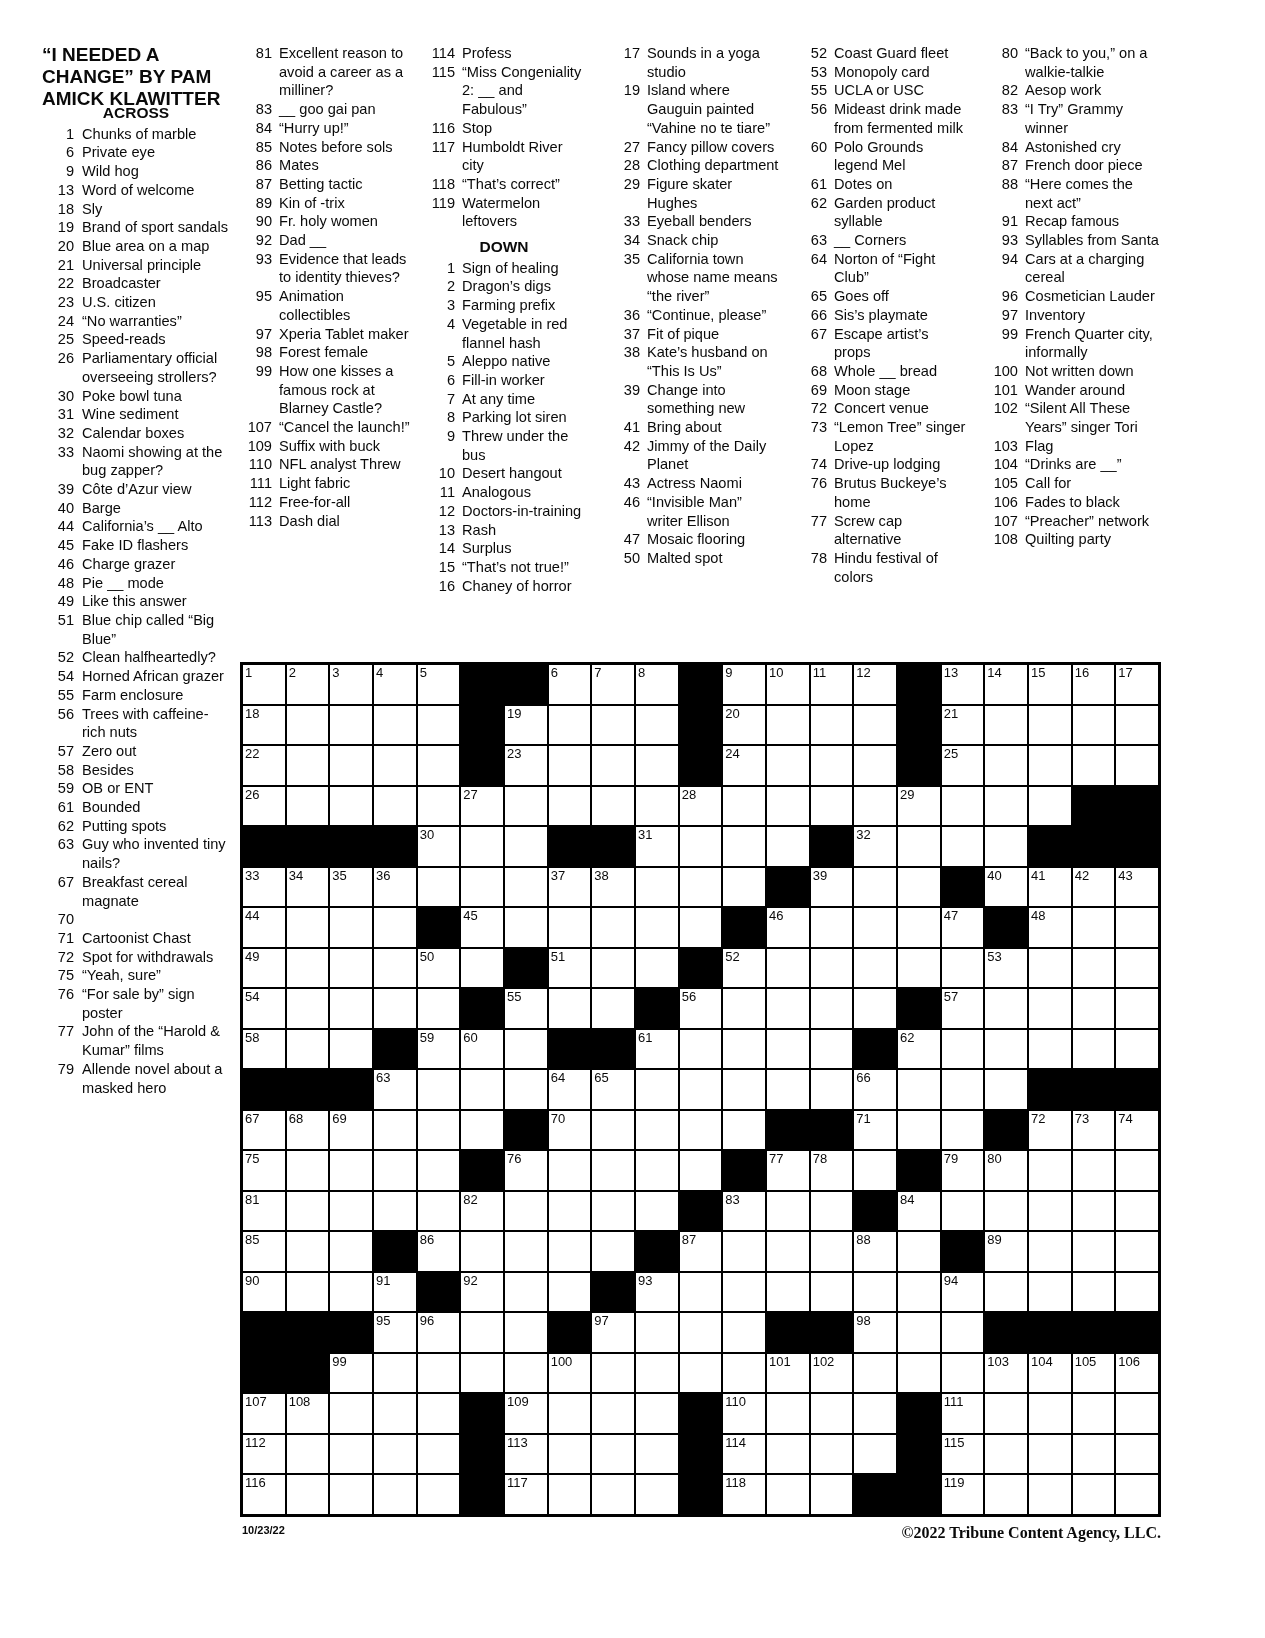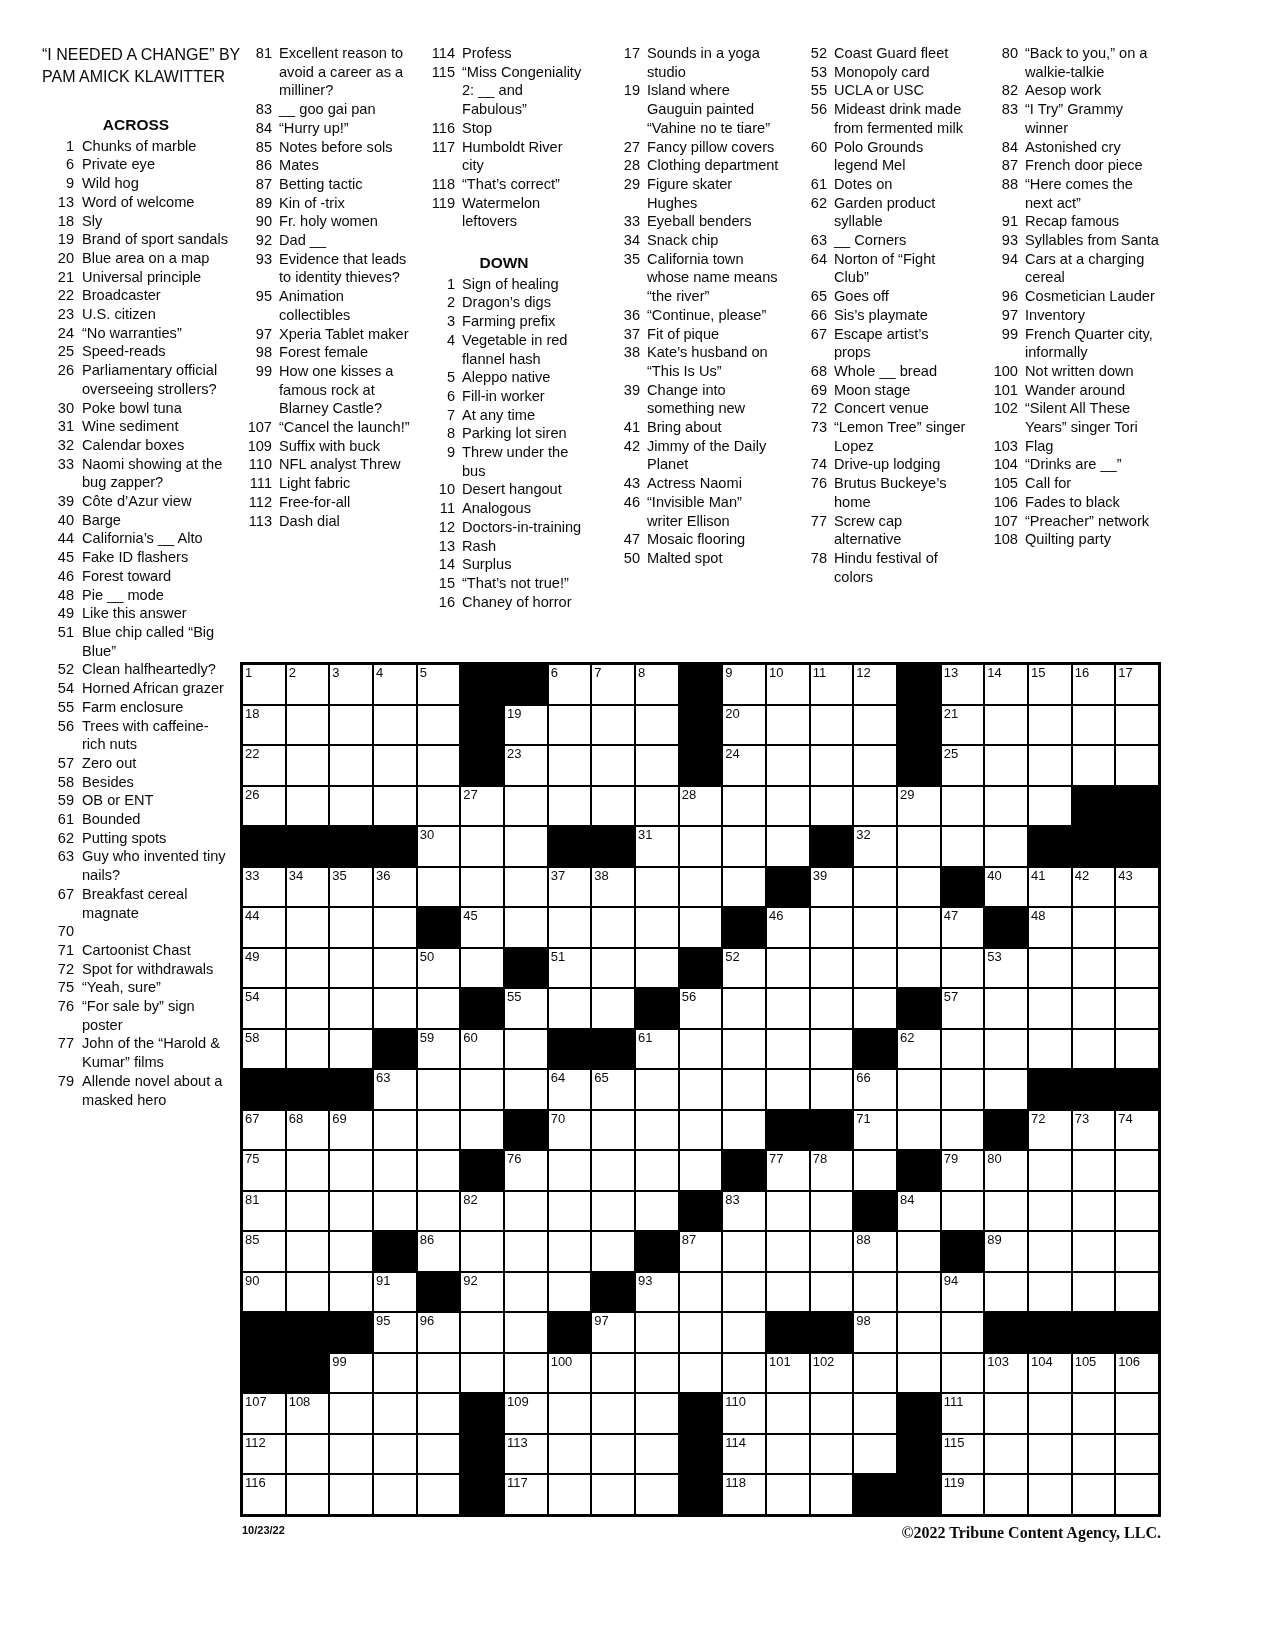--- a/index.html
+++ b/index.html
@@ -1,28 +1,28 @@
 <!DOCTYPE html>
 <html><head>
 <meta charset="utf-8">
 <style>
   html,body{margin:0;padding:0;background:#e8e8e8;}
   .page{position:relative;width:1265px;height:1638px;background:#ffffff;margin:0 auto;
         font-family:"Liberation Sans", sans-serif;color:#0a0a0a;overflow:hidden;}
-  .title{position:absolute;left:42px;top:44px;width:200px;font-weight:normal;
-         font-size:16px;line-height:22px;}
+  .title{position:absolute;left:42px;top:44px;width:200px;font-weight:bold;
+         font-size:19px;line-height:22px;}
   .clue-col{position:absolute;font-size:14.6px;line-height:18.7px;}
-  .colA{left:40px;top:116px;width:192px;}
+  .colA{left:40px;top:104px;width:192px;}
   .colB{left:240px;top:44px;width:170px;}
   .colC{left:423px;top:44px;width:162px;}
   .colD{left:608px;top:44px;width:172px;}
   .colE{left:795px;top:44px;width:172px;}
   .colF{left:986px;top:44px;width:176px;}
   .hdr{font-weight:bold;text-align:center;font-size:15.5px;margin-bottom:2px;}
-  .hdr.down-hdr{margin-top:23px;}
+  .hdr.down-hdr{margin-top:7px;}
   .clue{display:flex;align-items:flex-start;}
   .cn{flex:none;width:34px;text-align:right;margin-right:8px;}
   .colB .cn,.colC .cn,.colD .cn,.colE .cn,.colF .cn{width:32px;margin-right:7px;}
   .ct{flex:1;}
   .grid{position:absolute;left:240px;top:662px;width:921px;height:855px;
         background:#000;border:3px solid #000;box-sizing:border-box;
         display:grid;grid-template-columns:repeat(21,1fr);grid-template-rows:repeat(21,1fr);
         gap:2px;}
   .cell{background:#fff;position:relative;}
   .cell.black{background:#000;}
@@ -120,21 +120,21 @@
         <div class="clue">
           <span class="cn">44</span>
           <span class="ct">California’s __ Alto</span>
         </div>
         <div class="clue">
           <span class="cn">45</span>
           <span class="ct">Fake ID flashers</span>
         </div>
         <div class="clue">
           <span class="cn">46</span>
-          <span class="ct">Forest toward</span>
+          <span class="ct">Charge grazer</span>
         </div>
         <div class="clue">
           <span class="cn">48</span>
           <span class="ct">Pie __ mode</span>
         </div>
         <div class="clue">
           <span class="cn">49</span>
           <span class="ct">Like this answer</span>
         </div>
         <div class="clue">

